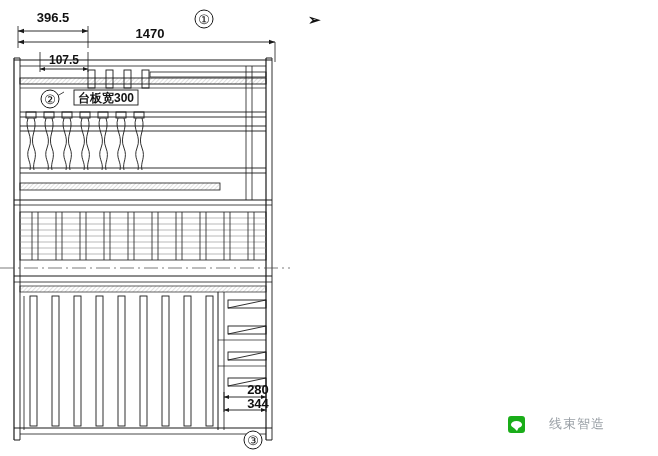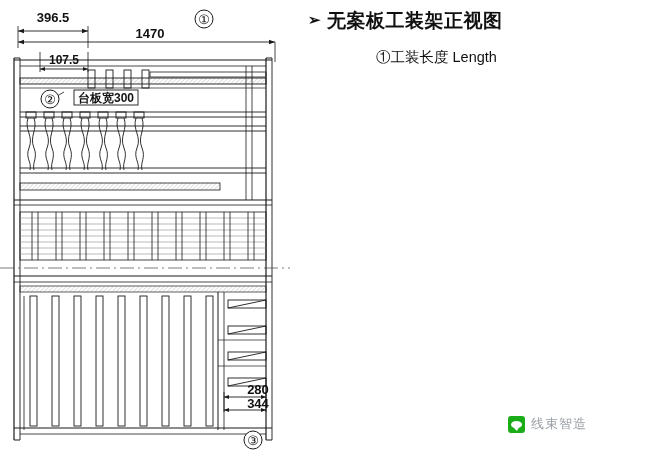--- a/index.html
+++ b/index.html
@@ -21,21 +21,21 @@
   }
   .bullet{font-size:15px;line-height:24px;color:#111;}
   .panel-title .t{line-height:26px;}
   .panel-list{margin-top:10px;margin-left:28px;}
   .panel-list li{
     list-style:none;font-size:14.5px;color:#111;line-height:26px;
     white-space:nowrap;
   }
 
   
-  .logo{position:absolute;left:508px;top:415px;display:flex;align-items:center;gap:6px;}
+  .logo{position:absolute;left:508px;top:415px;display:flex;align-items:center;gap:24px;}
   .logo-mark{
     width:17px;height:17px;border-radius:3px;background:#1aad19;
     position:relative;
   }
   .logo-mark:before{
     content:"";position:absolute;left:3px;top:5px;width:11px;height:7px;
     border-radius:50% 50% 45% 45%;background:#fff;
   }
   .logo-mark:after{
     content:"";position:absolute;left:4.5px;top:11px;width:0;height:0;
@@ -255,24 +255,22 @@
 
       <text class="circnum" x="204" y="24" font-size="13" text-anchor="middle">①</text>
       <text class="circnum" x="50" y="104" font-size="13" text-anchor="middle">②</text>
       <text class="circnum" x="253" y="445" font-size="13" text-anchor="middle">③</text>
     </svg>
   </div>
 
   <div class="panel">
     <div class="panel-title">
       <span class="bullet">➢</span>
-      <span class="t">无案板工装架正视图</span>
     </div>
     <ul class="panel-list">
-      <li>①工装长度 Length</li>
     </ul>
   </div>
 
   <div class="logo">
     <span class="logo-mark"></span>
     <span class="logo-text">线束智造</span>
   </div>
 
 </div>
 

